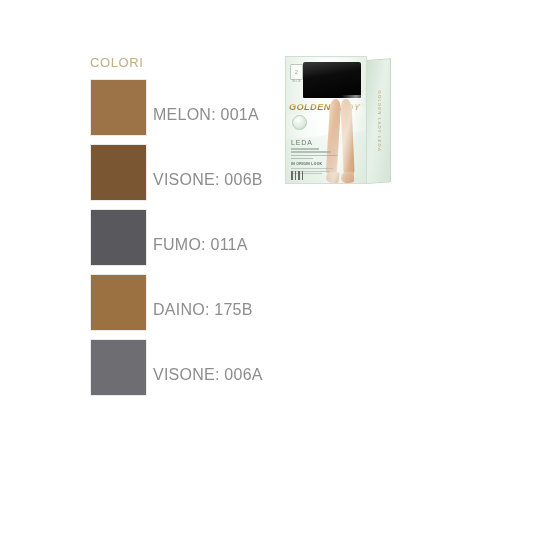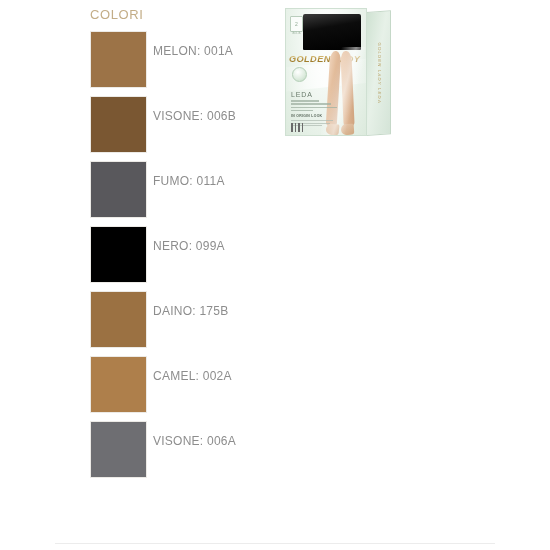--- a/index.html
+++ b/index.html
@@ -14,20 +14,21 @@
     -webkit-font-smoothing: antialiased;
     position: relative;
     overflow: hidden;
   }
 
   #page {
     position: relative;
     width: 550px;
     height: 402px;
     background: #ffffff;
+    margin-top: 48px;
   }
 
   
   #colors-panel {
     position: absolute;
     left: 88px;
     top: 8px;
     width: 200px;
   }
 
@@ -51,22 +52,22 @@
     top: 0;
     width: 57px;
     height: 57px;
     border: 1px solid #eceae6;
     box-sizing: border-box;
   }
 
   .swatch-label {
     position: absolute;
     left: 65px;
-    top: 14px;
-    font-size: 12px;
+    top: 30px;
+    font-size: 16px;
     color: #8d8d8d;
     letter-spacing: 0.25px;
     white-space: nowrap;
     line-height: 12px;
   }
 
   
   #package-figure {
     position: absolute;
     left: 283px;
@@ -332,35 +333,27 @@
     <div class="swatch-row">
       <div class="swatch-chip" style="background:#7a5732"></div>
       <div class="swatch-label">VISONE: 006B</div>
     </div>
 
     <div class="swatch-row">
       <div class="swatch-chip" style="background:#59585c"></div>
       <div class="swatch-label">FUMO: 011A</div>
     </div>
 
-    <div class="swatch-row">
-      <div class="swatch-chip" style="background:#000000"></div>
-      <div class="swatch-label">NERO: 099A</div>
-    </div>
 
 
     <div class="swatch-row">
       <div class="swatch-chip" style="background:#9b7142"></div>
       <div class="swatch-label">DAINO: 175B</div>
     </div>
 
-    <div class="swatch-row">
-      <div class="swatch-chip" style="background:#ae7f4b"></div>
-      <div class="swatch-label">CAMEL: 002A</div>
-    </div>
 
     <div class="swatch-row">
       <div class="swatch-chip" style="background:#6e6e72"></div>
       <div class="swatch-label">VISONE: 006A</div>
     </div>
 
   </div>
 
   <div id="package-figure">
     <div class="pkg-box">

